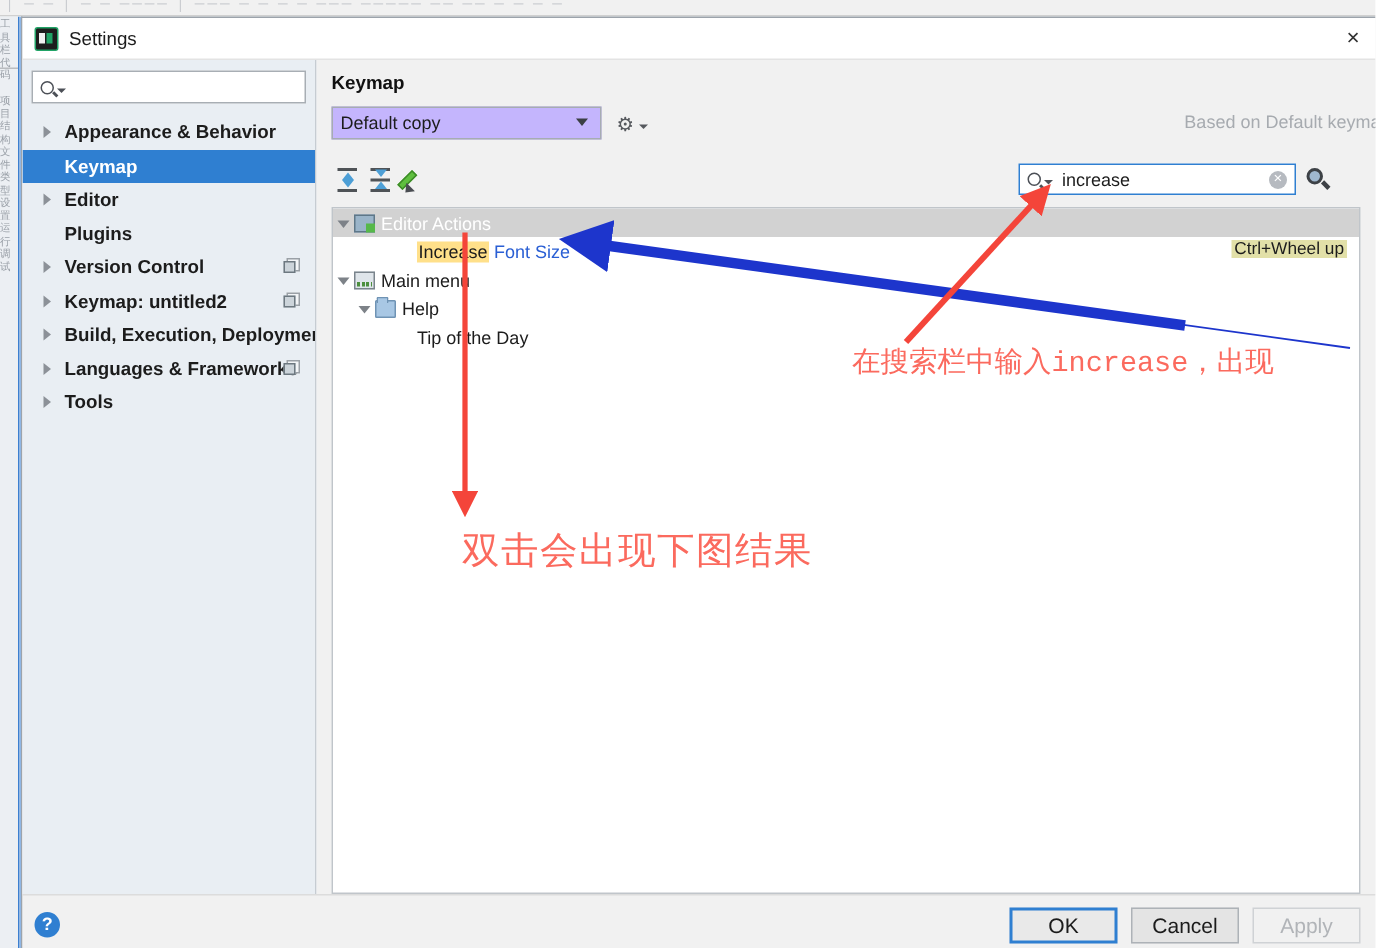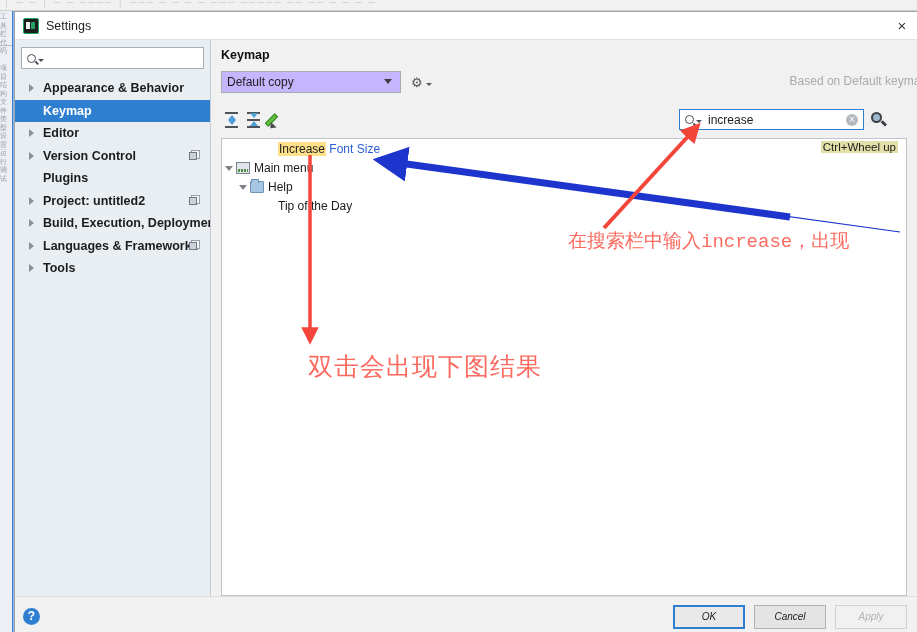--- a/index.html
+++ b/index.html
@@ -363,26 +363,25 @@
   .help-btn {
     width: 17px; height: 17px; border-radius: 50%;
     background: #2f7fd1; color: #fff;
     font-size: 12px; font-weight: bold;
     line-height: 17px; text-align: center;
     cursor: default; flex: none;
   }
   .btns { margin-left: auto; display: flex; gap: 9px; align-items: center; }
   .btn {
     min-width: 72px; height: 24px;
-    font-family: "Liberation Sans", sans-serif; font-size: 10px;
+    font-family: "Liberation Sans", sans-serif; font-size: 14px;
     background: #e4e4e4; border: 1px solid #adb2b7;
     color: #1c1c1c; cursor: default;
     display: flex; align-items: center; justify-content: center;
     border-radius: 0;
-    font-style: italic;
   }
   .btn.primary { border: 2px solid #2f7fd1; background: #e9e9e9; }
   .btn.disabled { color: #b1b4b8; border-color: #cfd2d5; background: #f1f1f1; }
 </style>
 </head>
 <body>
 
 <div id="root">
 
   <div class="bg-strip-top">
@@ -441,38 +440,38 @@
               <div class="tw"></div>
               <div class="tlabel">Keymap</div>
             </div>
             <div class="tnode">
               <div class="tw">
                 <div class="chev"></div>
               </div>
               <div class="tlabel">Editor</div>
             </div>
             <div class="tnode">
+              <div class="tw"></div>
+              <div class="tlabel">Plugins</div>
+            </div>
+            <div class="tnode">
               <div class="tw">
                 <div class="chev"></div>
               </div>
               <div class="tlabel">Version Control</div>
               <div class="copy-ico">
                 <div class="b"></div>
                 <div class="f"></div>
               </div>
             </div>
             <div class="tnode">
-              <div class="tw"></div>
-              <div class="tlabel">Plugins</div>
-            </div>
-            <div class="tnode">
               <div class="tw">
                 <div class="chev"></div>
               </div>
-              <div class="tlabel">Project: untitled2</div>
+              <div class="tlabel">Keymap: untitled2</div>
               <div class="copy-ico">
                 <div class="b"></div>
                 <div class="f"></div>
               </div>
             </div>
             <div class="tnode">
               <div class="tw">
                 <div class="chev"></div>
               </div>
               <div class="tlabel">Build, Execution, Deployment</div>
@@ -537,20 +536,25 @@
             </div>
             <div class="shortcut-find">
               <div class="circ"></div>
                 <div class="hdl"></div>
             </div>
           </div>
         </div>
 
         <div class="tree-panel">
           <div id="keymap-tree">
+              <div class="trow sel">
+                <div class="twist open"></div>
+                <div class="ficon editor"></div>
+                <div class="lbl">Editor Actions</div>
+              </div>
               <div class="trow">
                 <div style="width: 14px; flex: 0 0 auto;"></div>
                 <div style="width: 14px; flex: 0 0 auto;"></div>
                 <div style="width: 14px; flex: 0 0 auto;"></div>
                 <div class="twist"></div>
                 <div class="lbl"><span class="hl-yellow">Increase</span><span class="lnk-blue"> Font Size</span></div>
                 <div class="shortcut-chip">Ctrl+Wheel up</div>
               </div>
               <div class="trow">
                 <div class="twist open"></div>

